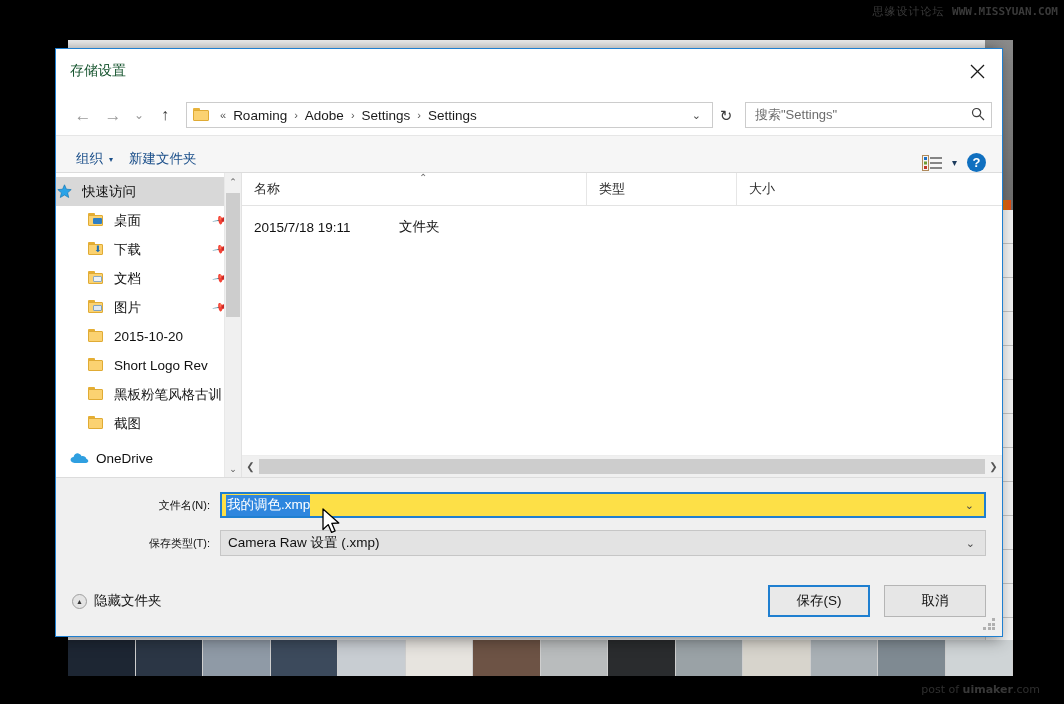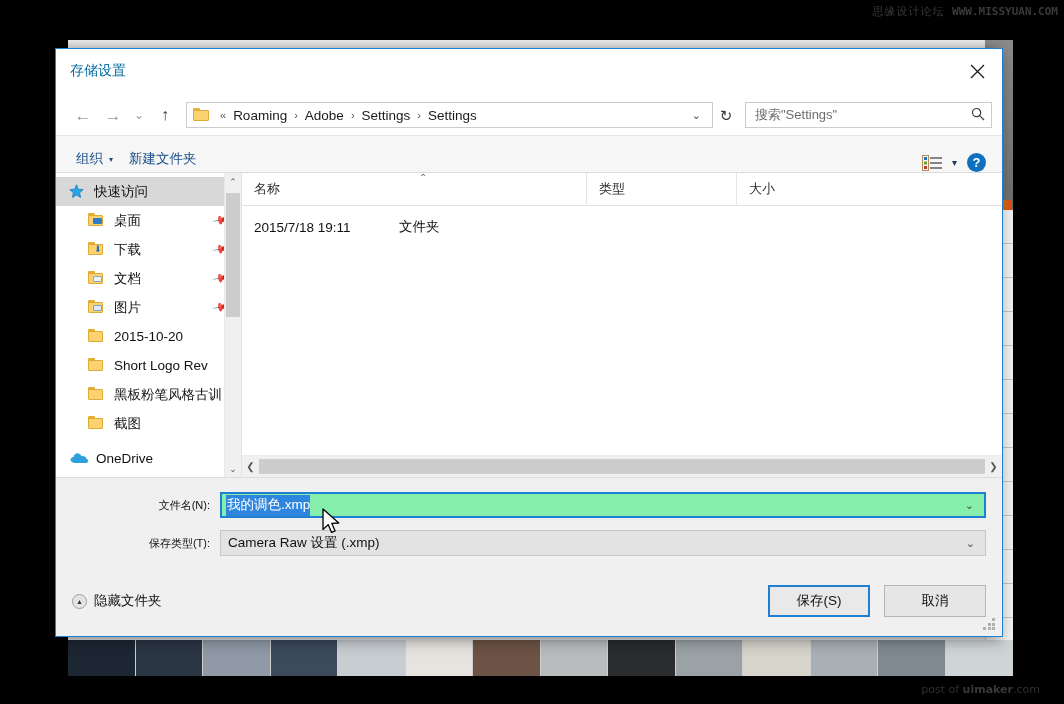--- a/index.html
+++ b/index.html
@@ -64,21 +64,21 @@
     box-shadow: -6px 0 10px rgba(0,0,0,0.28), 0 6px 14px rgba(0,0,0,0.22);
     display: flex; flex-direction: column;
   }
 
   
   .titlebar {
     height: 46px; flex: 0 0 46px; position: relative; background: #fff;
   }
   .title-text {
     position: absolute; left: 14px; top: 13px;
-    font-size: 14px; color: #0369a1;
+    font-size: 14px; color: #14532d;
   }
   .btn-close {
     position: absolute; right: 2px; top: 0; width: 46px; height: 44px;
     display: flex; align-items: center; justify-content: center;
     cursor: default;
   }
   .btn-close svg { display: block; }
 
   
   .navrow {
@@ -153,21 +153,21 @@
     height: 29px; display: flex; align-items: center; position: relative;
     font-size: 13.5px; color: #101010; white-space: nowrap;
   }
   .nav-item.sel { background: #d8d8d8; }
   .nav-item .ico { width: 18px; height: 16px; margin-right: 8px; flex: 0 0 18px; position: relative; }
   .nav-item .lbl { overflow: hidden; }
   .nav-item .pin {
     position: absolute; right: 12px; top: 7px; color: #9a9a9a; font-size: 12px;
     transform: rotate(35deg);
   }
-  .lvl0 { padding-left: 12px; }
+  .lvl0 { }
   .lvl1 { padding-left: 32px; }
 
   .folder { position: relative; width: 17px; height: 14px; }
   .folder .tab { position: absolute; left: 0; top: 0; width: 7px; height: 3px; background: #e5ae33; border-radius: 1px 1px 0 0; }
   .folder .body { position: absolute; left: 0; top: 2px; width: 15px; height: 11px; background: #fbd271; border: 1px solid #e0ab34; border-radius: 1px; }
   .folder .chip { position: absolute; left: 5px; top: 5px; width: 9px; height: 6px; border-radius: 1px; }
 
   
   .vsb {
     position: absolute; right: 0; top: 0; width: 17px; height: 100%;
@@ -214,21 +214,21 @@
   }
   .hsb .arr { width: 17px; text-align: center; color: #555; font-size: 10px; }
   .hsb .track { flex: 1 1 auto; height: 15px; position: relative; }
   .hsb .thumb { position: absolute; left: 0; right: 0; top: 0; height: 15px; background: #cdcdcd; }
 
   
   .footer { flex: 0 0 auto; background: #f0f0f0; border-top: 1px solid #dcdcdc; padding: 12px 16px 0 16px; }
   .frow { display: flex; align-items: center; height: 30px; margin-bottom: 8px; }
   .flabel { width: 148px; text-align: right; padding-right: 10px; font-size: 11px; color: #111; }
   .combo {
-    flex: 1 1 auto; height: 26px; background: #86efac; border: 1px solid #cdcdcd;
+    flex: 1 1 auto; height: 26px; background: #fde047; border: 1px solid #cdcdcd;
     display: flex; align-items: center; padding: 0 0 0 4px; position: relative;
   }
   .combo.focus { border: 2px solid #1f7fd0; }
   .combo.ro { background: #e3e3e3; border: 1px solid #c6c6c6; }
   .combo .val { font-size: 13.5px; color: #111; }
   .combo .val.selected { background: #2e86de; color: #fff; padding: 1px 0 2px 1px; }
   .combo .caret { margin-left: auto; padding: 0 10px; color: #4a4a4a; font-size: 11px; }
   .caret-ro { color: #555; }
 
   .actionrow {

